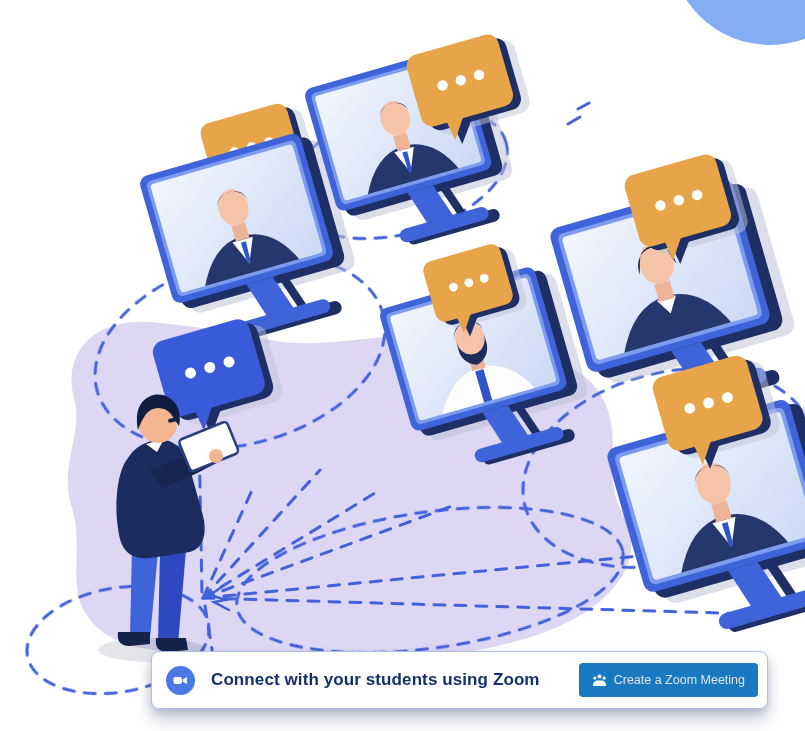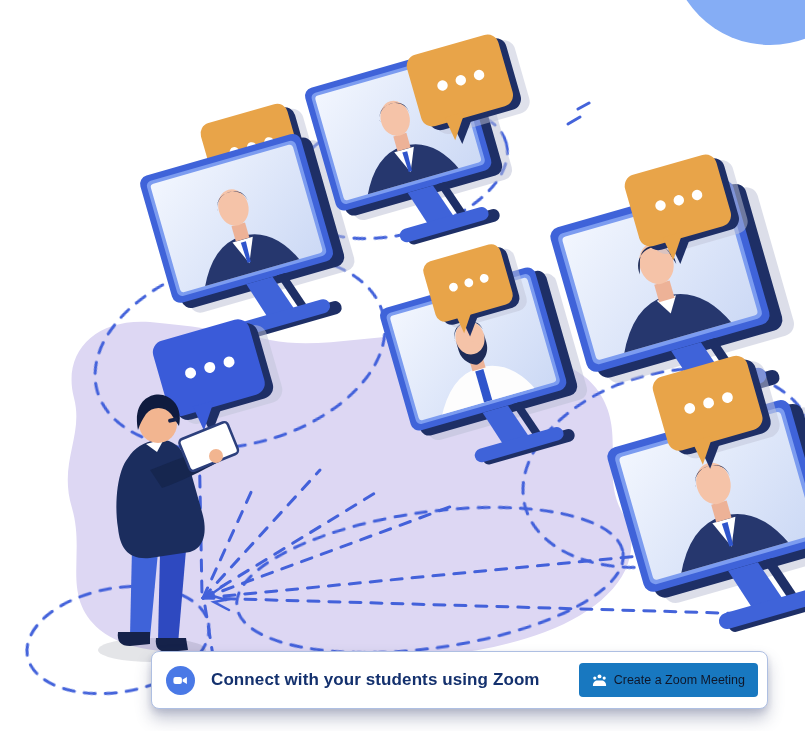--- a/index.html
+++ b/index.html
@@ -22,21 +22,21 @@
     width:29px;height:29px;border-radius:50%;background:#4a79e6;
     display:flex;align-items:center;justify-content:center;flex:0 0 auto;
     margin-right:16px;
   }
   .banner-msg{
     font-size:17px;font-weight:bold;color:#14316e;letter-spacing:.1px;
     white-space:nowrap;
   }
   .create-btn{
     margin-left:auto;display:flex;align-items:center;gap:7px;
-    background:#1878c0;color:#0f172a;border:none;border-radius:4px;
+    background:#1878c0;color:#e5e5e5;border:none;border-radius:4px;
     height:34px;padding:0 13px;font-size:12.5px;cursor:pointer;
     font-family:"Liberation Sans",sans-serif;white-space:nowrap;
   }
   .create-btn svg{flex:0 0 auto;}
 </style>
 </head>
 <body>
 
 <div class="stage">
 

